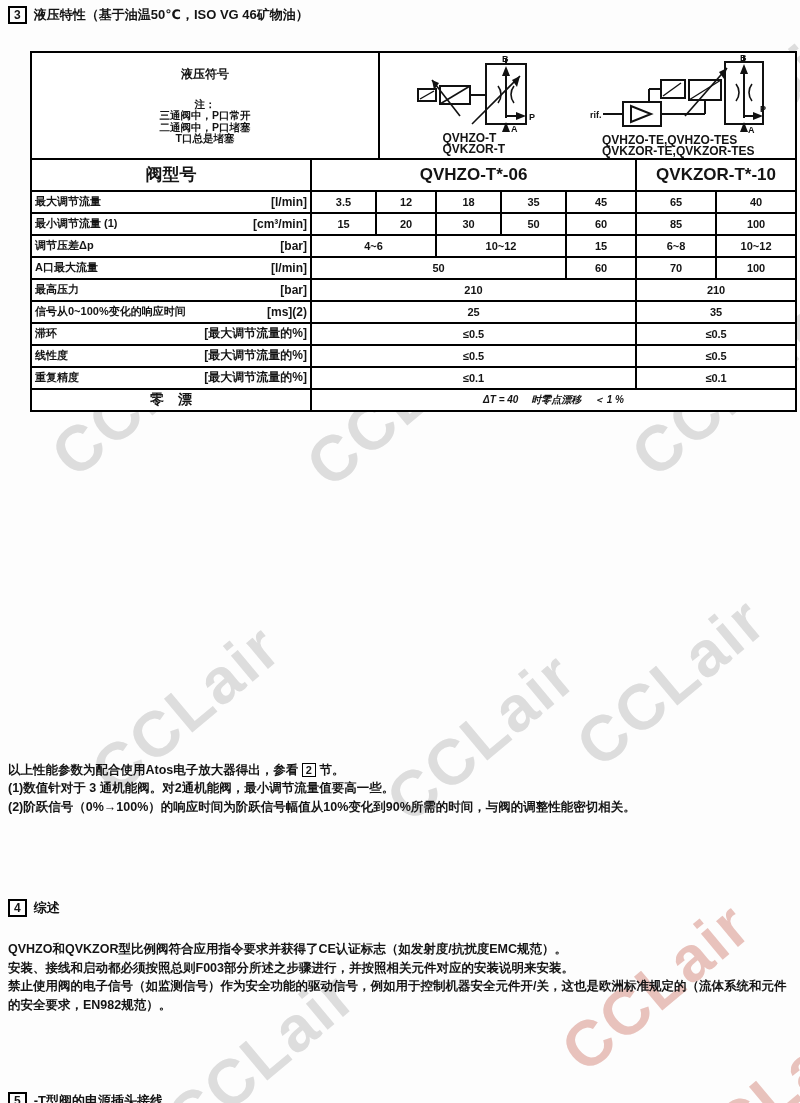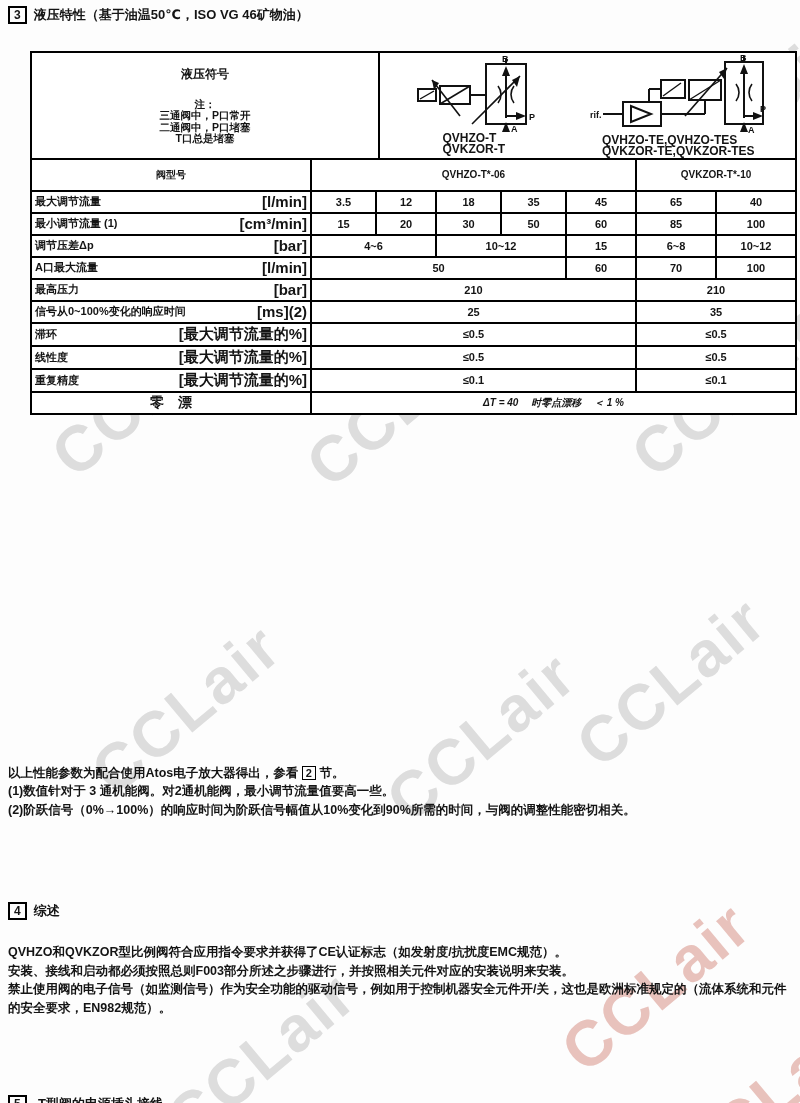--- a/index.html
+++ b/index.html
@@ -26,22 +26,22 @@
                 padding:1px 3px;height:18px;vertical-align:middle;}
   td.symcell{height:102px;vertical-align:top;text-align:left;padding:4px 6px;}
   .symlabel{font-size:12px;}
   .symnotes{margin-top:16px;font-size:10.5px;line-height:11.5px;}
   td.diacell{height:102px;vertical-align:top;padding:2px 0;}
   .diawrap{display:flex;justify-content:space-around;align-items:flex-start;}
   .diagroup{text-align:center;}
   .diacap{font-size:12px;line-height:10.5px;text-align:left;display:inline-block;margin-top:1px;}
   td.lbl{text-align:left;}
   .lblflex{display:flex;justify-content:space-between;align-items:center;gap:4px;}
-  .unit{font-size:15px;white-space:nowrap;margin-left:23px;}
-  tr.modelrow td{height:28px;font-size:10px;}
+  .unit{font-size:12px;white-space:nowrap;margin-left:23px;}
+  tr.modelrow td{height:28px;font-size:17px;}
   
   .bodytext{font-size:12.5px;line-height:18.5px;}
   .inlinebox{display:inline-block;border:1.5px solid #000;padding:0 3px;font-size:11px;line-height:12px;}
   svg{display:block;}
   svg text{font-family:"Liberation Sans","DejaVu Sans",sans-serif;font-weight:700;}
 </style>
 </head>
 <body>
 
 <div class="wm" style="left:30px;top:95px;">CCLair</div>

